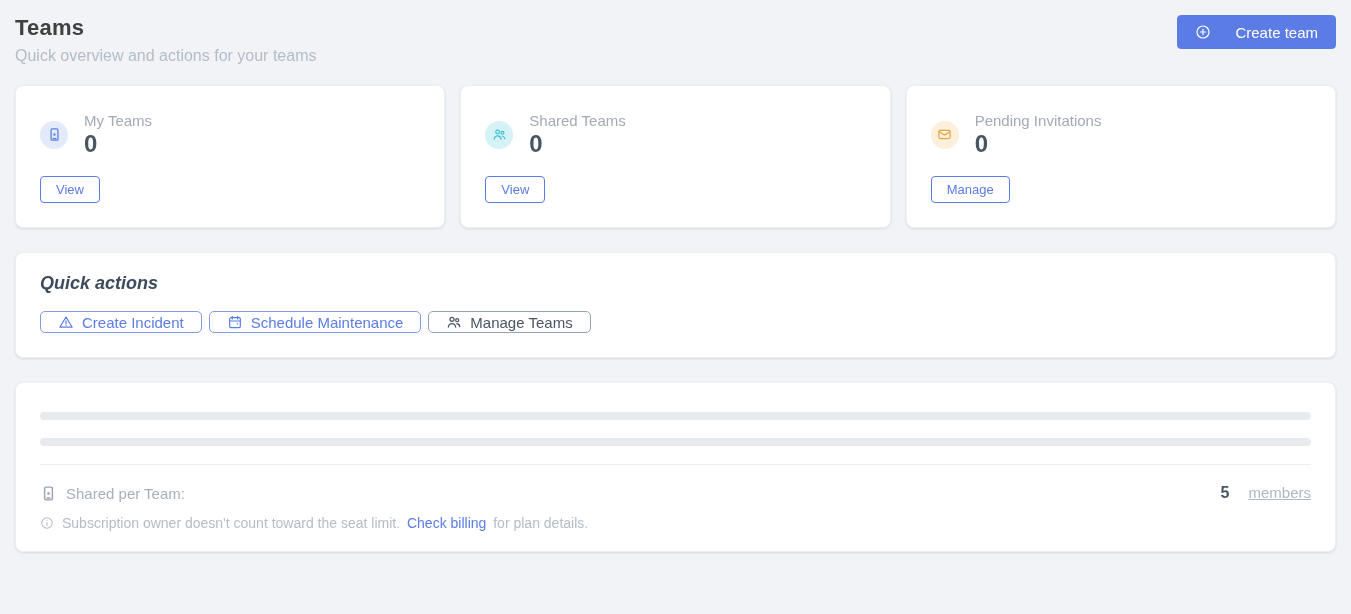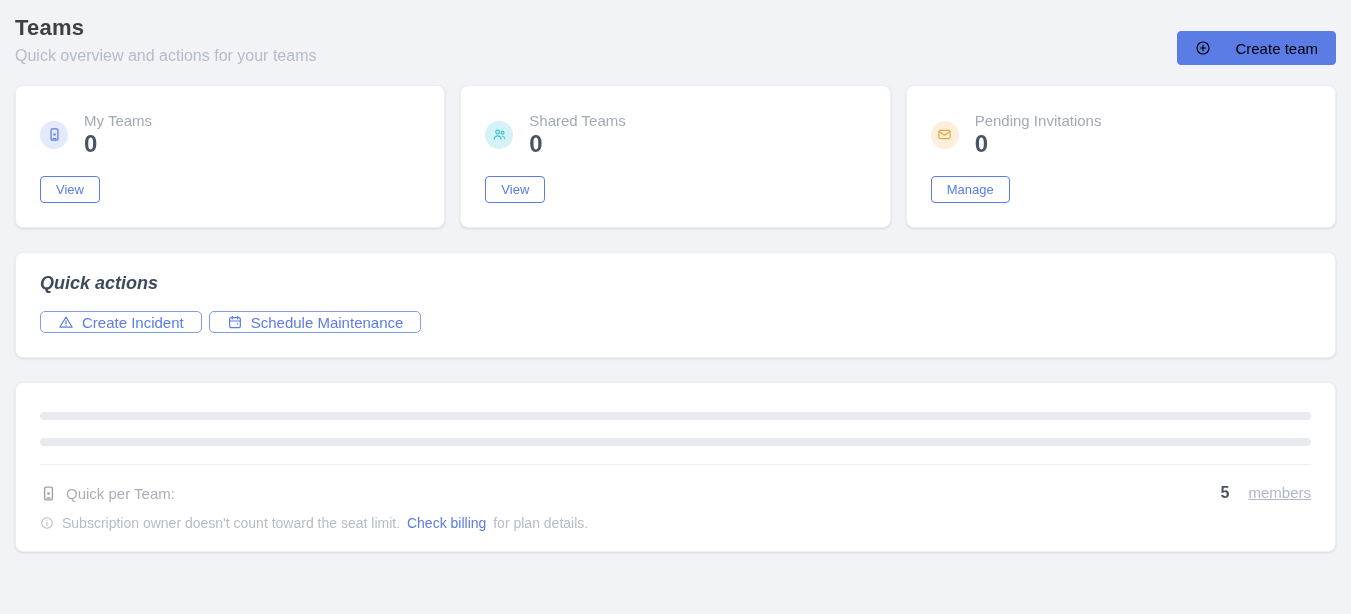--- a/index.html
+++ b/index.html
@@ -11,22 +11,22 @@
     overflow: hidden;
   }
   .page { padding: 15px 15px 0 15px; }
 
   
   .page-header { display: flex; justify-content: space-between; align-items: flex-start; margin-bottom: 20px; }
   .page-title { font-size: 22px; font-weight: 700; color: #404040; letter-spacing: .2px; }
   .page-subtitle { font-size: 16px; color: #b5bcc6; margin-top: 6px; }
   .btn-primary {
     display: inline-flex; align-items: center; gap: 24px;
-    height: 34px; padding: 0 17px; margin-top: 16px;
-    background: #5b7ce5; color: #000000; font-size: 15px;
+    height: 34px; padding: 0 17px; margin-top: 0;
+    background: #5b7ce5; color: #ffffff; font-size: 15px;
     border: 1px solid #5b7ce5; border-radius: 4px; cursor: pointer;
   }
   .btn-primary svg { width: 16px; height: 16px; }
 
   
   .stats-row { display: grid; grid-template-columns: repeat(3, 1fr); gap: 15px; margin-bottom: 24px; }
   .stat-card {
     background: #ffffff; border: 1px solid #edeff3; border-radius: 8px;
     padding: 26px 24px 22px 24px; height: 143px;
     box-shadow: 0 1px 3px rgba(25,39,60,.07), 0 1px 2px rgba(25,39,60,.05);
@@ -177,20 +177,31 @@
       <button class="btn-qa blue">
         <span style="display:flex;">
           <svg viewBox="0 0 24 24" fill="none" stroke="currentColor" stroke-width="1.8">
               <rect x="4" y="5.5" width="16" height="15" rx="2"></rect>
               <path d="M8 3.5v4M16 3.5v4M4 10.5h16" stroke-linecap="round"></path>
               <circle cx="15.5" cy="14.5" r="1.1" fill="currentColor" stroke="none"></circle>
             </svg>
         </span>
         <span>Schedule Maintenance</span>
       </button>
+      <button class="btn-qa gray">
+        <span style="display:flex;">
+          <svg viewBox="0 0 24 24" fill="none" stroke="currentColor" stroke-width="1.9">
+              <circle cx="9" cy="8" r="3"></circle>
+              <path d="M3.5 19.5c.5-3.2 2.6-5.2 5.5-5.2s5 2 5.5 5.2" stroke-linecap="round"></path>
+              <circle cx="16.8" cy="9.2" r="2.3"></circle>
+              <path d="M16.2 14.4c2.5.3 4 2 4.4 4.4" stroke-linecap="round"></path>
+            </svg>
+        </span>
+        <span>Manage Teams</span>
+      </button>
     </div>
   </div>
 
   <div class="panel usage">
 
     <div class="progress-track">
       <div class="progress-fill" style="width: 0%;"></div>
     </div>
 
     <div class="progress-track">
@@ -201,21 +212,21 @@
 
     <div class="usage-row">
       <div class="usage-label">
         <span style="display:flex;">
           <svg viewBox="0 0 24 24" fill="none" stroke="currentColor" stroke-width="2">
               <rect x="6.5" y="3" width="11" height="18" rx="2"></rect>
               <rect x="10.3" y="10.3" width="3.4" height="3.4" fill="currentColor" stroke="none"></rect>
               <path d="M9 18.5h6"></path>
             </svg>
         </span>
-        <span>Quick per Team:</span>
+        <span>Shared per Team:</span>
       </div>
       <div class="usage-value">
         <span>5</span><span class="unit-text">members</span>
       </div>
     </div>
 
     <div class="usage-note">
       <span style="display:flex;">
         <svg viewBox="0 0 24 24" fill="none" stroke="currentColor" stroke-width="1.8">
             <circle cx="12" cy="12" r="9"></circle>

